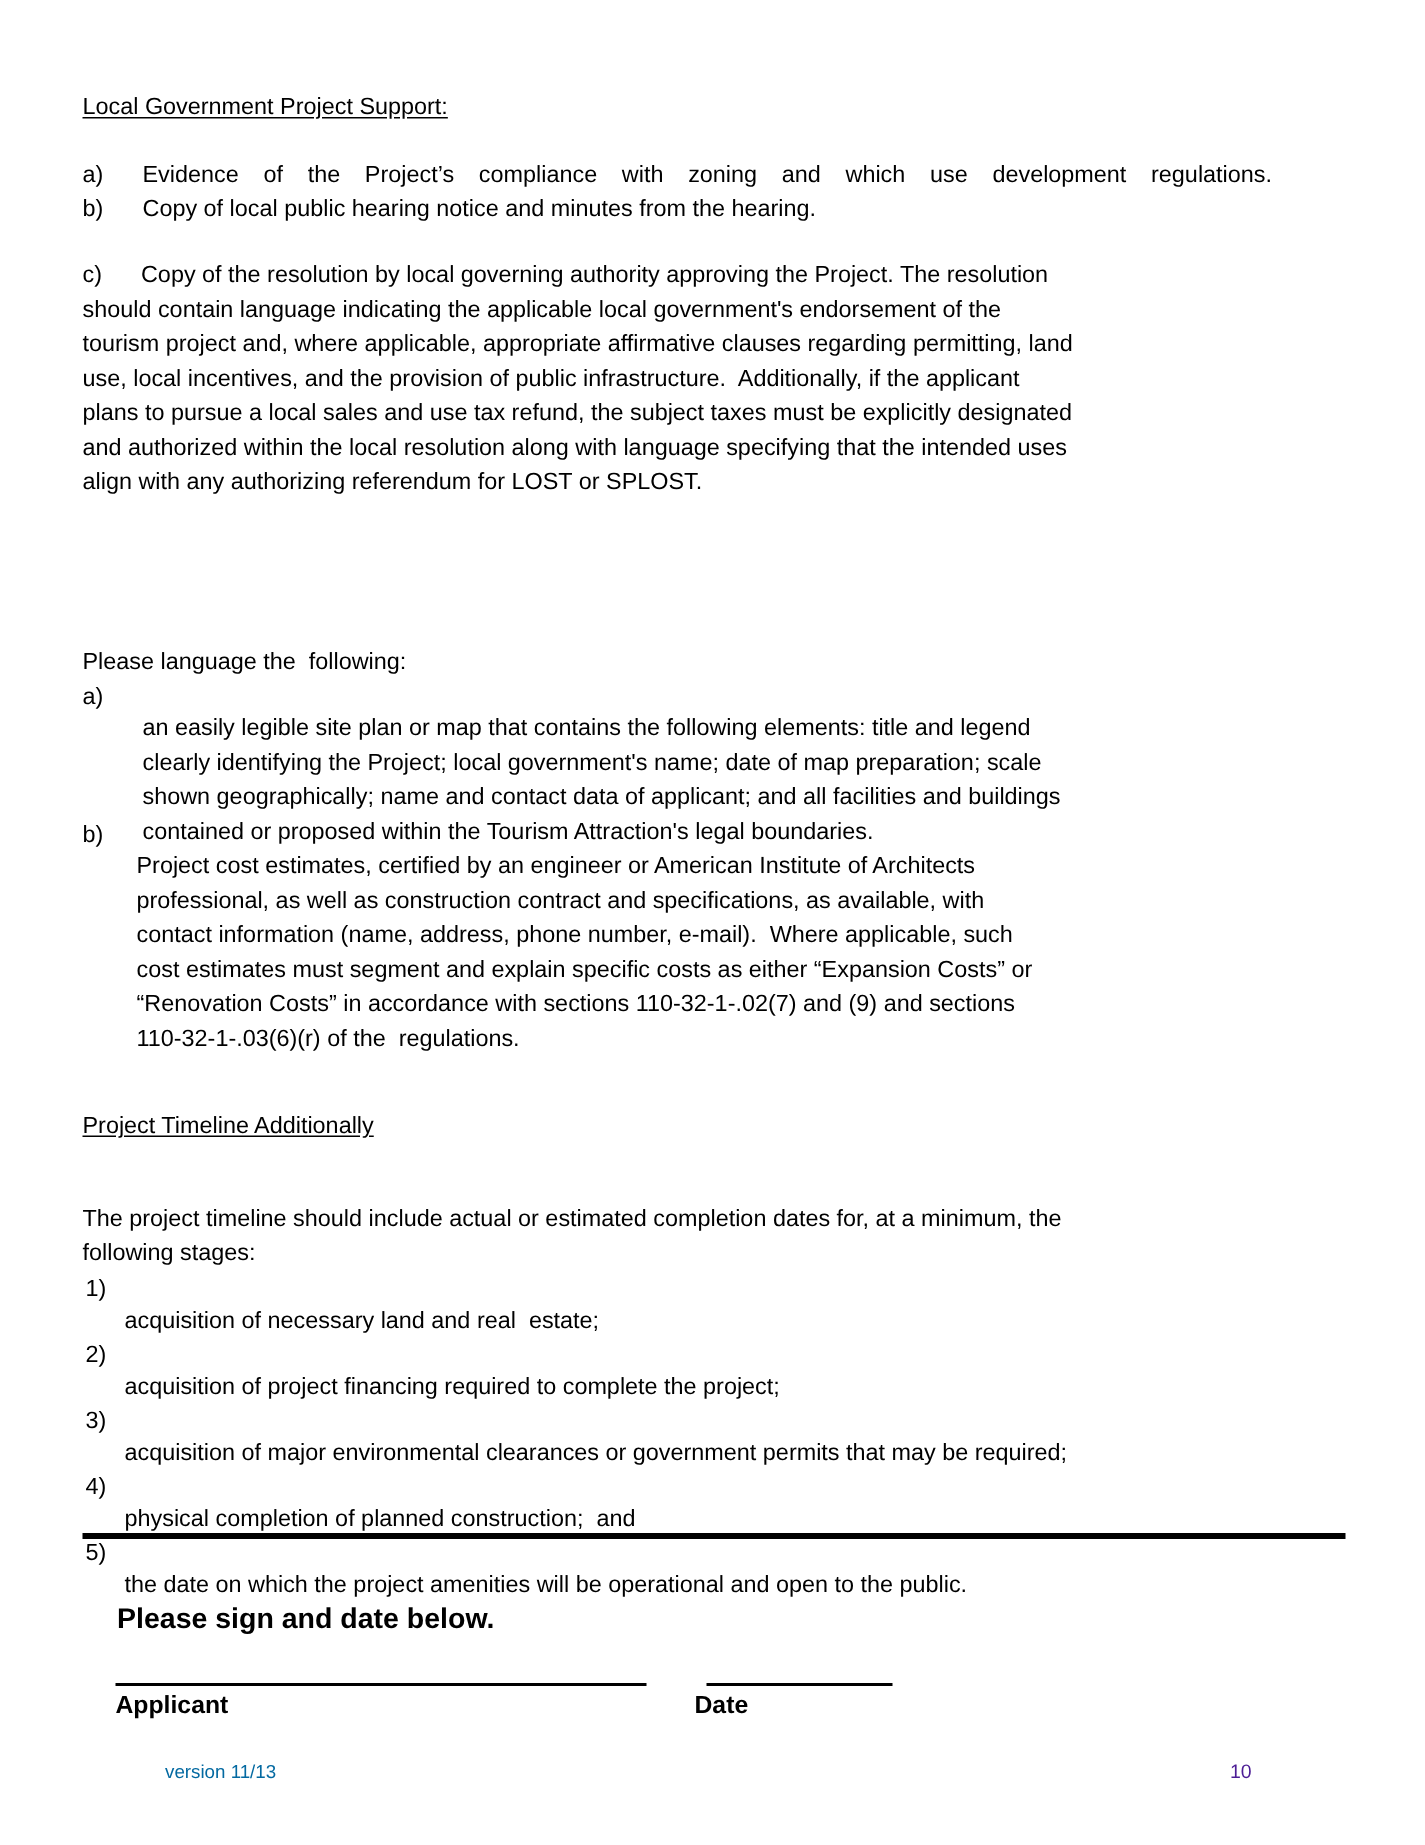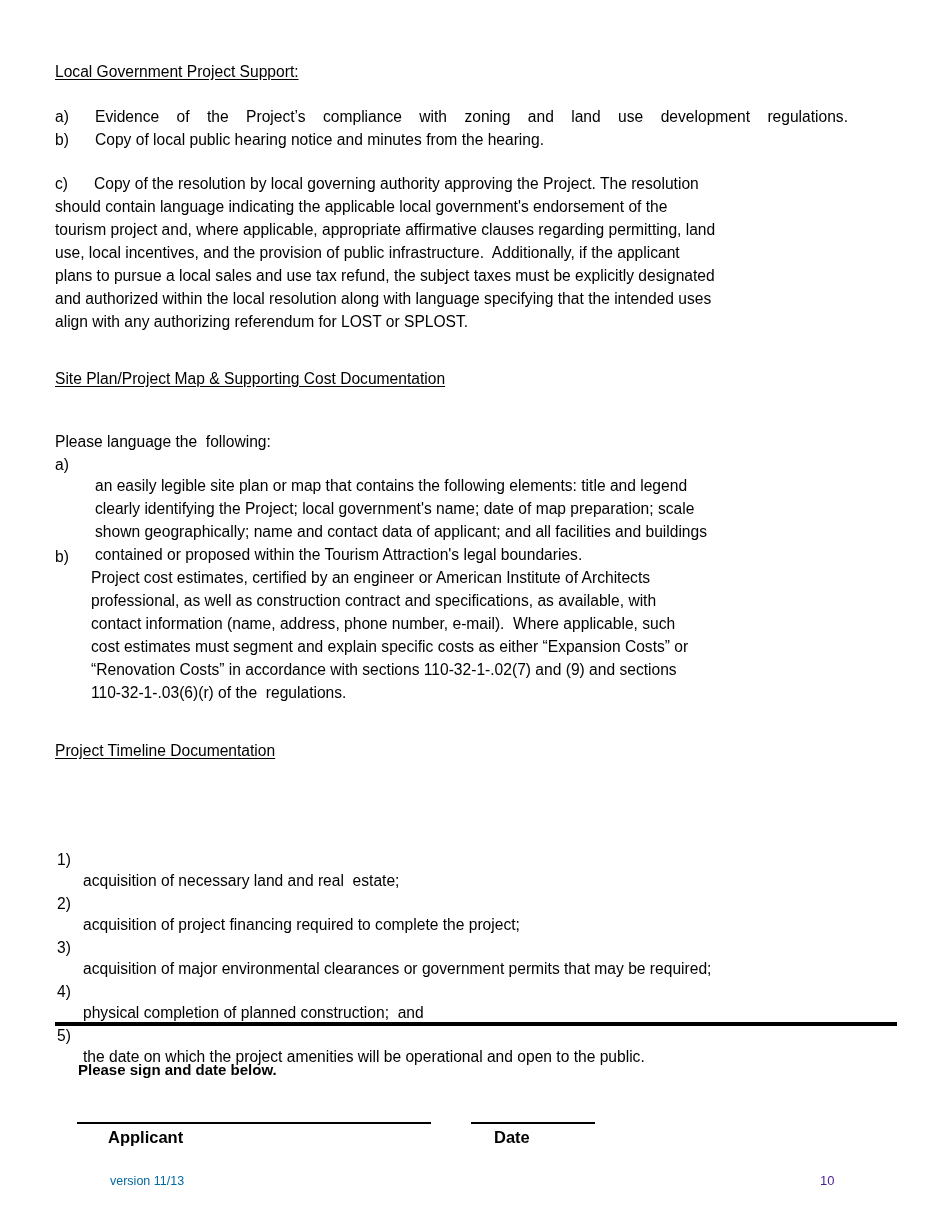--- a/index.html
+++ b/index.html
@@ -18,51 +18,50 @@
   .heading { text-decoration:underline; text-underline-offset:2px; }
   .prewrap { white-space:pre-wrap;margin-top:21px; }
   .li { display:flex; align-items:flex-start; }
   .li .marker { flex:0 0 40px; }
   .li .marker-n { flex:0 0 26px; }
   .li .marker-b { flex:0 0 36px; }
   .li .txt { flex:1 1 auto; }
   .stretch { text-align:justify; text-align-last:justify; }
   .rule { background:#000; height:4px; }
   .sigline { border-top:2px solid #000; height:0; }
-  .sign-instruction { font-weight:bold; font-size:15px; }
-  .sig-label { font-weight:bold; font-size:16.5px;margin-left:31px; }
+  .sign-instruction { font-weight:bold; font-size:19px;margin-top:10px; }
+  .sig-label { font-weight:bold; font-size:16.5px; }
   .footer-text { font-size:12.5px; color:#0369a1; }
   .page-num { font-size:13px; color:#4c1d95; }
 </style>
 </head>
 <body>
 
 <div class="page">
 
   <div class="abs heading" style="left:55px; top:60px;">Local Government Project  Support:</div>
 
   <div class="abs li" style="left:55px; top:105px; width:793px;">
     <span class="marker">a)</span>
-    <span class="txt stretch">Evidence of the Project’s compliance with zoning and land use development regulations.</span>
+    <span class="txt stretch">Evidence of the Project’s compliance with zoning and which use development regulations.</span>
   </div>
 
   <div class="abs li" style="left:55px; top:128px; width:793px;">
     <span class="marker">b)</span>
     <span class="txt">Copy of local public hearing notice and minutes from the hearing.</span>
   </div>
 
   <div class="abs prewrap" style="left:55px; top:151px; width:805px;">c)      Copy of the resolution by local governing authority approving the Project. The resolution
 should contain language indicating the applicable local government's endorsement of the
 tourism project and, where applicable, appropriate affirmative clauses regarding permitting, land
 use, local incentives, and the provision of public infrastructure.  Additionally, if the applicant
 plans to pursue a local sales and use tax refund, the subject taxes must be explicitly designated
 and authorized within the local resolution along with language specifying that the intended uses
 align with any authorizing referendum for LOST or SPLOST.</div>
 
-  <div class="abs heading" style="left:55px; top:367px;">Site Plan/Project Map &amp; Supporting Cost Documentation</div>
 
   <div class="abs prewrap" style="left:55px; top:409px;">Please language the  following:</div>
 
   <div class="abs li" style="left:55px; top:453px; width:805px;">
     <span class="marker">a)</span>
     <span class="txt prewrap">an easily legible site plan or map that contains the following elements: title and legend
 clearly identifying the Project; local government's name; date of map preparation; scale
 shown geographically; name and contact data of applicant; and all facilities and buildings
 contained or proposed within the Tourism Attraction's legal boundaries.</span>
   </div>
@@ -70,22 +69,24 @@
   <div class="abs li" style="left:55px; top:545px; width:805px;">
     <span class="marker-b">b)</span>
     <span class="txt prewrap">Project cost estimates, certified by an engineer or American Institute of Architects
 professional, as well as construction contract and specifications, as available, with
 contact information (name, address, phone number, e-mail).  Where applicable, such
 cost estimates must segment and explain specific costs as either “Expansion Costs” or
 “Renovation Costs” in accordance with sections 110-32-1-.02(7) and (9) and sections
 110-32-1-.03(6)(r) of the  regulations.</span>
   </div>
 
-  <div class="abs heading" style="left:55px; top:739px;">Project  Timeline Documentation</div>
+  <div class="abs heading" style="left:55px; top:739px;">Project  Timeline Additionally</div>
 
+  <div class="abs prewrap" style="left:55px; top:780px;">The project timeline should include actual or estimated completion dates for, at a minimum, the
+following stages:</div>
 
   <div class="abs" style="left:57px; top:848px; width:860px;">
     <div class="li">
       <span class="marker-n">1)</span>
       <span class="txt prewrap">acquisition of necessary land and real  estate;</span>
     </div>
     <div class="li">
       <span class="marker-n">2)</span>
       <span class="txt prewrap">acquisition of project financing required to complete the project;</span>
     </div>

